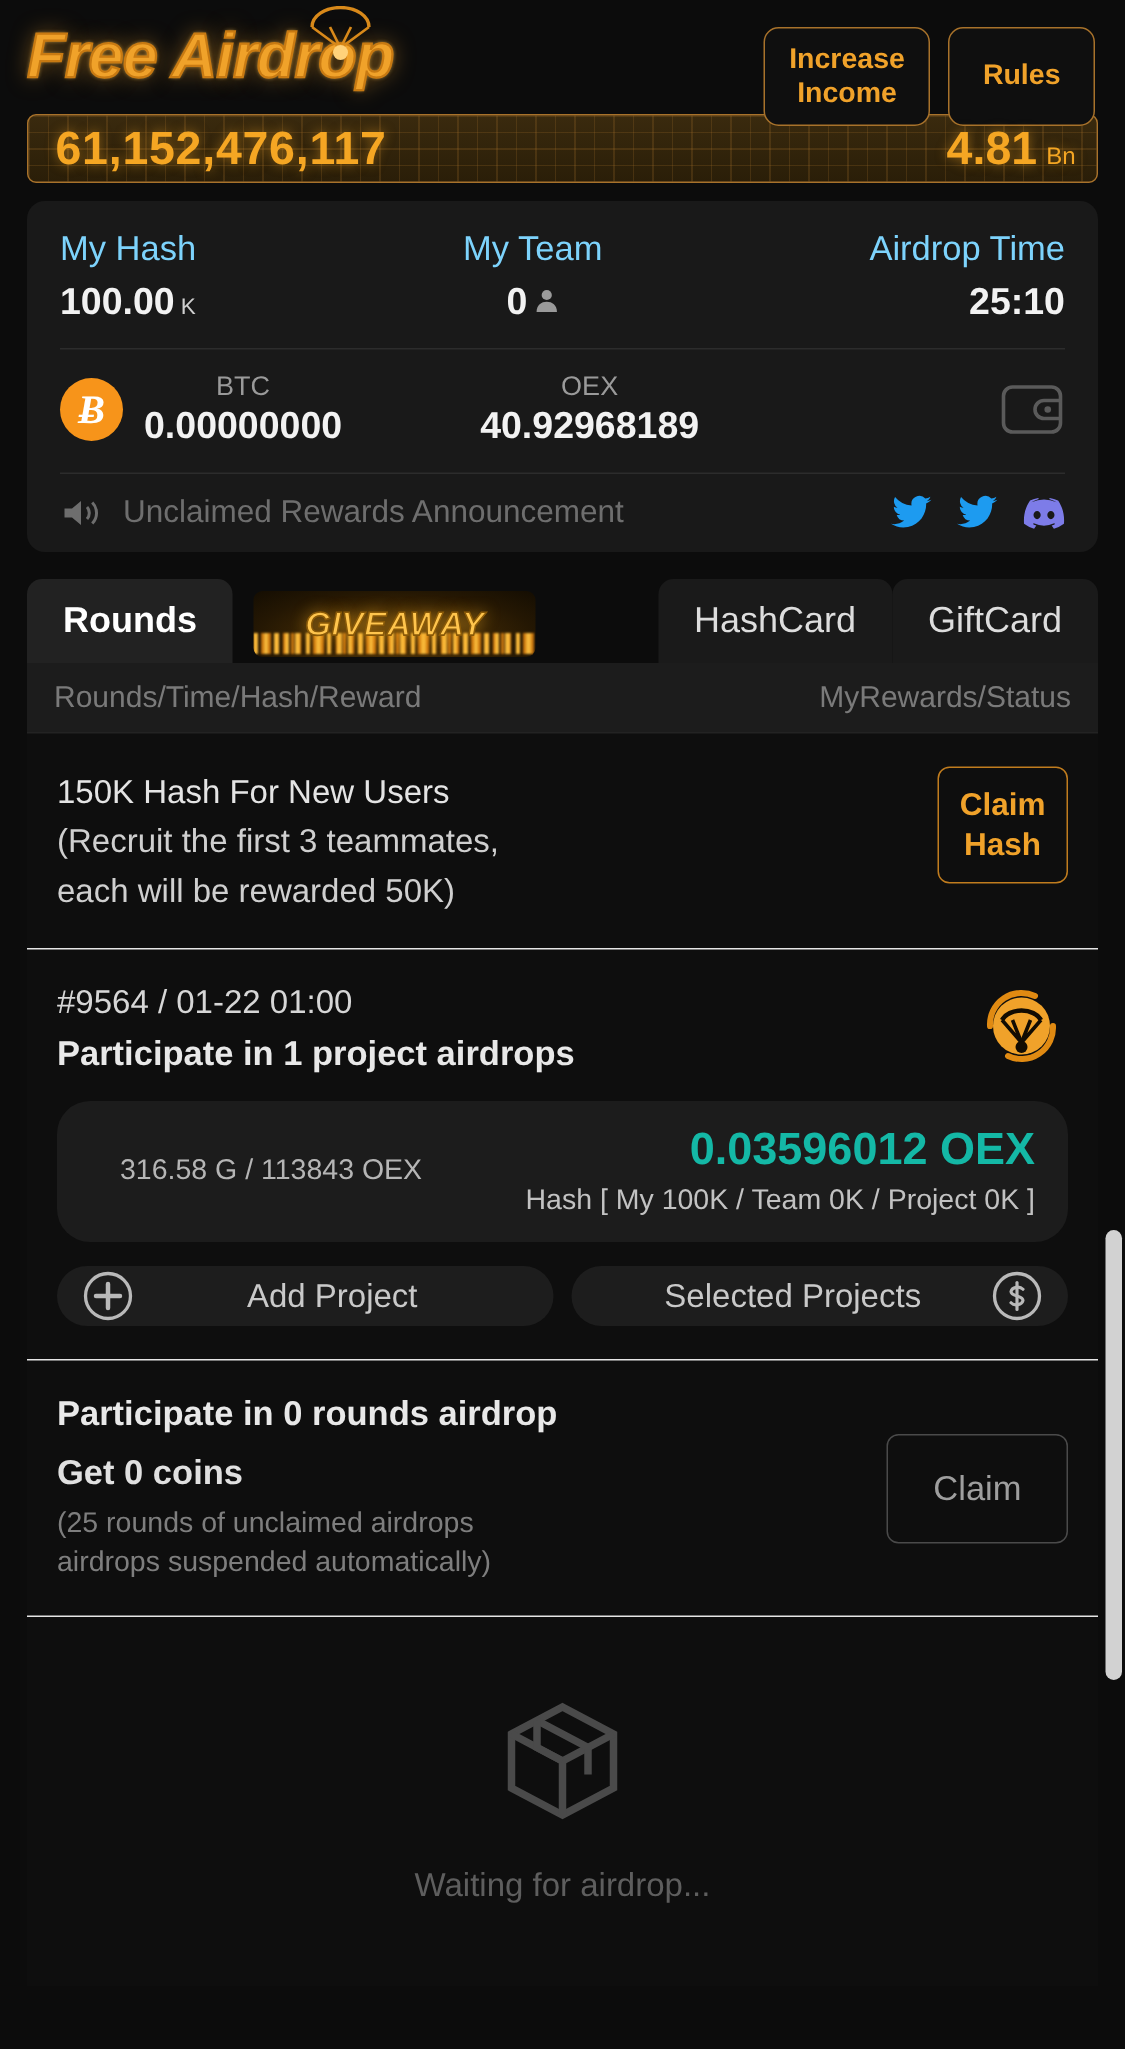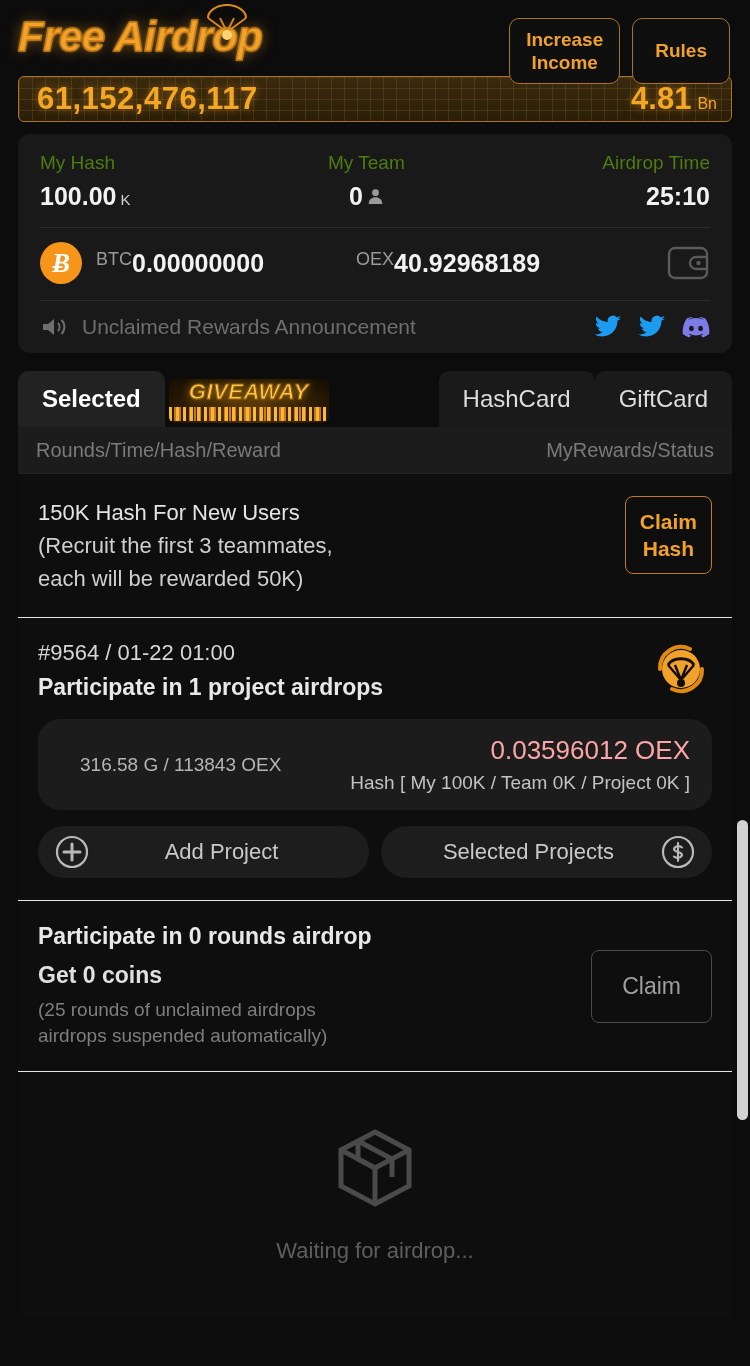--- a/index.html
+++ b/index.html
@@ -105,22 +105,22 @@
   }
   .stats-row {
     display: flex;
     justify-content: space-between;
     align-items: flex-start;
   }
   .stat { display: flex; flex-direction: column; }
   .stat.mid { align-items: center; }
   .stat.right { align-items: flex-end; }
   .stat-label {
-    font-size: 19px;
-    color: #4d7c0f;
+    font-size: 23px;
+    color: #7dd3fc;
     margin-bottom: 8px;
   }
   .stat-value {
     font-size: 25px;
     font-weight: bold;
     color: #f2f2f2;
     display: flex;
     align-items: baseline;
     gap: 4px;
   }
@@ -137,21 +137,21 @@
   .btc-badge {
     width: 42px; height: 42px; border-radius: 50%;
     background: #f7941a;
     display: flex; align-items: center; justify-content: center;
     color: #fff; font-size: 27px; font-weight: bold;
     font-family: "Liberation Serif", serif;
     font-style: italic;
     flex: none;
     margin-right: 14px;
   }
-  .coin-block { display: flex; flex-direction: row; }
+  .coin-block { display: flex; flex-direction: column; align-items: center; }
   .coin-name { font-size: 18px; color: #9a9a9a; margin-bottom: 2px; }
   .coin-amt { font-size: 25px; font-weight: bold; color: #f2f2f2; }
   .coin-block.oex { margin-left: 92px; }
   .wallet-icon { margin-left: auto; width: 44px; height: 40px; }
 
   .announce-row {
     display: flex;
     align-items: center;
     margin-top: 4px;
     text-align: right;
@@ -181,26 +181,26 @@
     padding: 0 24px;
   }
   .tab.active {
     background: #222222;
     font-weight: bold;
     color: #ffffff;
   }
   .tab.boxed { background: #1a1a1a; border-radius: 10px 10px 0 0; }
   .tab-giveaway {
     height: 44px;
-    width: 160px;
-    margin-left: 4px;
+    width: 188px;
+    margin-left: 14px;
     margin-bottom: 4px;
     border-radius: 6px;
     background: radial-gradient(ellipse at 50% 70%, #5a3a06 0%, #241703 70%, #140d02 100%);
-    display: flex; align-items: flex-start; justify-content: center;
+    display: flex; align-items: center; justify-content: center;
     position: relative;
     overflow: hidden;
   }
   .giveaway-text {
     font-size: 22px;
     font-weight: bold;
     font-style: italic;
     color: #ffc54d;
     letter-spacing: 0.5px;
     -webkit-text-stroke: 1px #8a5a08;
@@ -292,38 +292,38 @@
     align-items: center;
     justify-content: space-between;
   }
   .reward-left {
     font-size: 19px;
     color: #b5b5b5;
     padding-left: 20px;
   }
   .reward-right { text-align: right; }
   .reward-amt {
-    font-size: 26px;
-    font-weight: normal;
-    color: #fca5a5;
+    font-size: 30px;
+    font-weight: bold;
+    color: #14b8a6;
     margin-bottom: 6px;
   }
   .reward-sub {
     font-size: 19px;
     color: #c2c2c2;
   }
 
   .proj-btns {
     margin-top: 16px;
     display: flex;
     gap: 12px;
   }
   .proj-btn {
     flex: 1;
-    height: 52px;
+    height: 40px;
     border-radius: 26px;
     background: #1d1d1d;
     display: flex;
     align-items: center;
     padding: 0 16px;
     font-size: 22px;
     color: #c9c9c9;
   }
   .proj-btn .lbl { flex: 1; text-align: center; }
   .circ-icon { width: 36px; height: 36px; flex: none; }
@@ -482,21 +482,21 @@
           <path d="M27 3.2a10.5 10.5 0 0 1-3.1.9 5.4 5.4 0 0 0 2.4-3 10.7 10.7 0 0 1-3.4 1.3A5.35 5.35 0 0 0 13.7 7a15.2 15.2 0 0 1-11-5.6 5.35 5.35 0 0 0 1.65 7.15A5.3 5.3 0 0 1 1.9 7.9v.07a5.36 5.36 0 0 0 4.3 5.25 5.4 5.4 0 0 1-2.42.09 5.36 5.36 0 0 0 5 3.72A10.74 10.74 0 0 1 0 19.2a15.15 15.15 0 0 0 8.2 2.4c9.85 0 15.24-8.16 15.24-15.24l-.02-.7A10.9 10.9 0 0 0 27 3.2z" fill="#1d9bf0"></path>
         </svg>
         <svg width="28" height="24" viewBox="0 0 28 22">
           <path d="M23.3 2.6A22 22 0 0 0 17.8 1l-.3.6a18 18 0 0 1 4.9 2.3 19.8 19.8 0 0 0-16.8 0A18 18 0 0 1 10.5 1.6L10.2 1a22 22 0 0 0-5.5 1.6C1.2 7.9.3 13 .7 18.1A22.2 22.2 0 0 0 7.4 21.5l1.5-2.1a14.4 14.4 0 0 1-2.3-1.1l.6-.45a15.8 15.8 0 0 0 13.6 0l.6.45a14.4 14.4 0 0 1-2.3 1.1l1.5 2.1a22.2 22.2 0 0 0 6.7-3.4c.5-5.9-.9-11-3.9-15.5zM9.4 15.1c-1.3 0-2.4-1.2-2.4-2.7 0-1.5 1.1-2.7 2.4-2.7s2.4 1.2 2.4 2.7c0 1.5-1.1 2.7-2.4 2.7zm9.2 0c-1.3 0-2.4-1.2-2.4-2.7 0-1.5 1.1-2.7 2.4-2.7s2.4 1.2 2.4 2.7c0 1.5-1.1 2.7-2.4 2.7z" fill="#7d7ce8"></path>
         </svg>
       </div>
     </div>
   </div>
 
   <div class="tabs">
-    <div class="tab active">Selected</div>
+    <div class="tab active">Rounds</div>
     <div class="tab-giveaway">
       <div class="giveaway-glitter"></div>
       <span class="giveaway-text">GIVEAWAY</span>
     </div>
     <div class="spacer-flex"></div>
     <div class="tab boxed">HashCard</div>
     <div class="tab boxed">GiftCard</div>
   </div>
 
   <div class="subheader">

